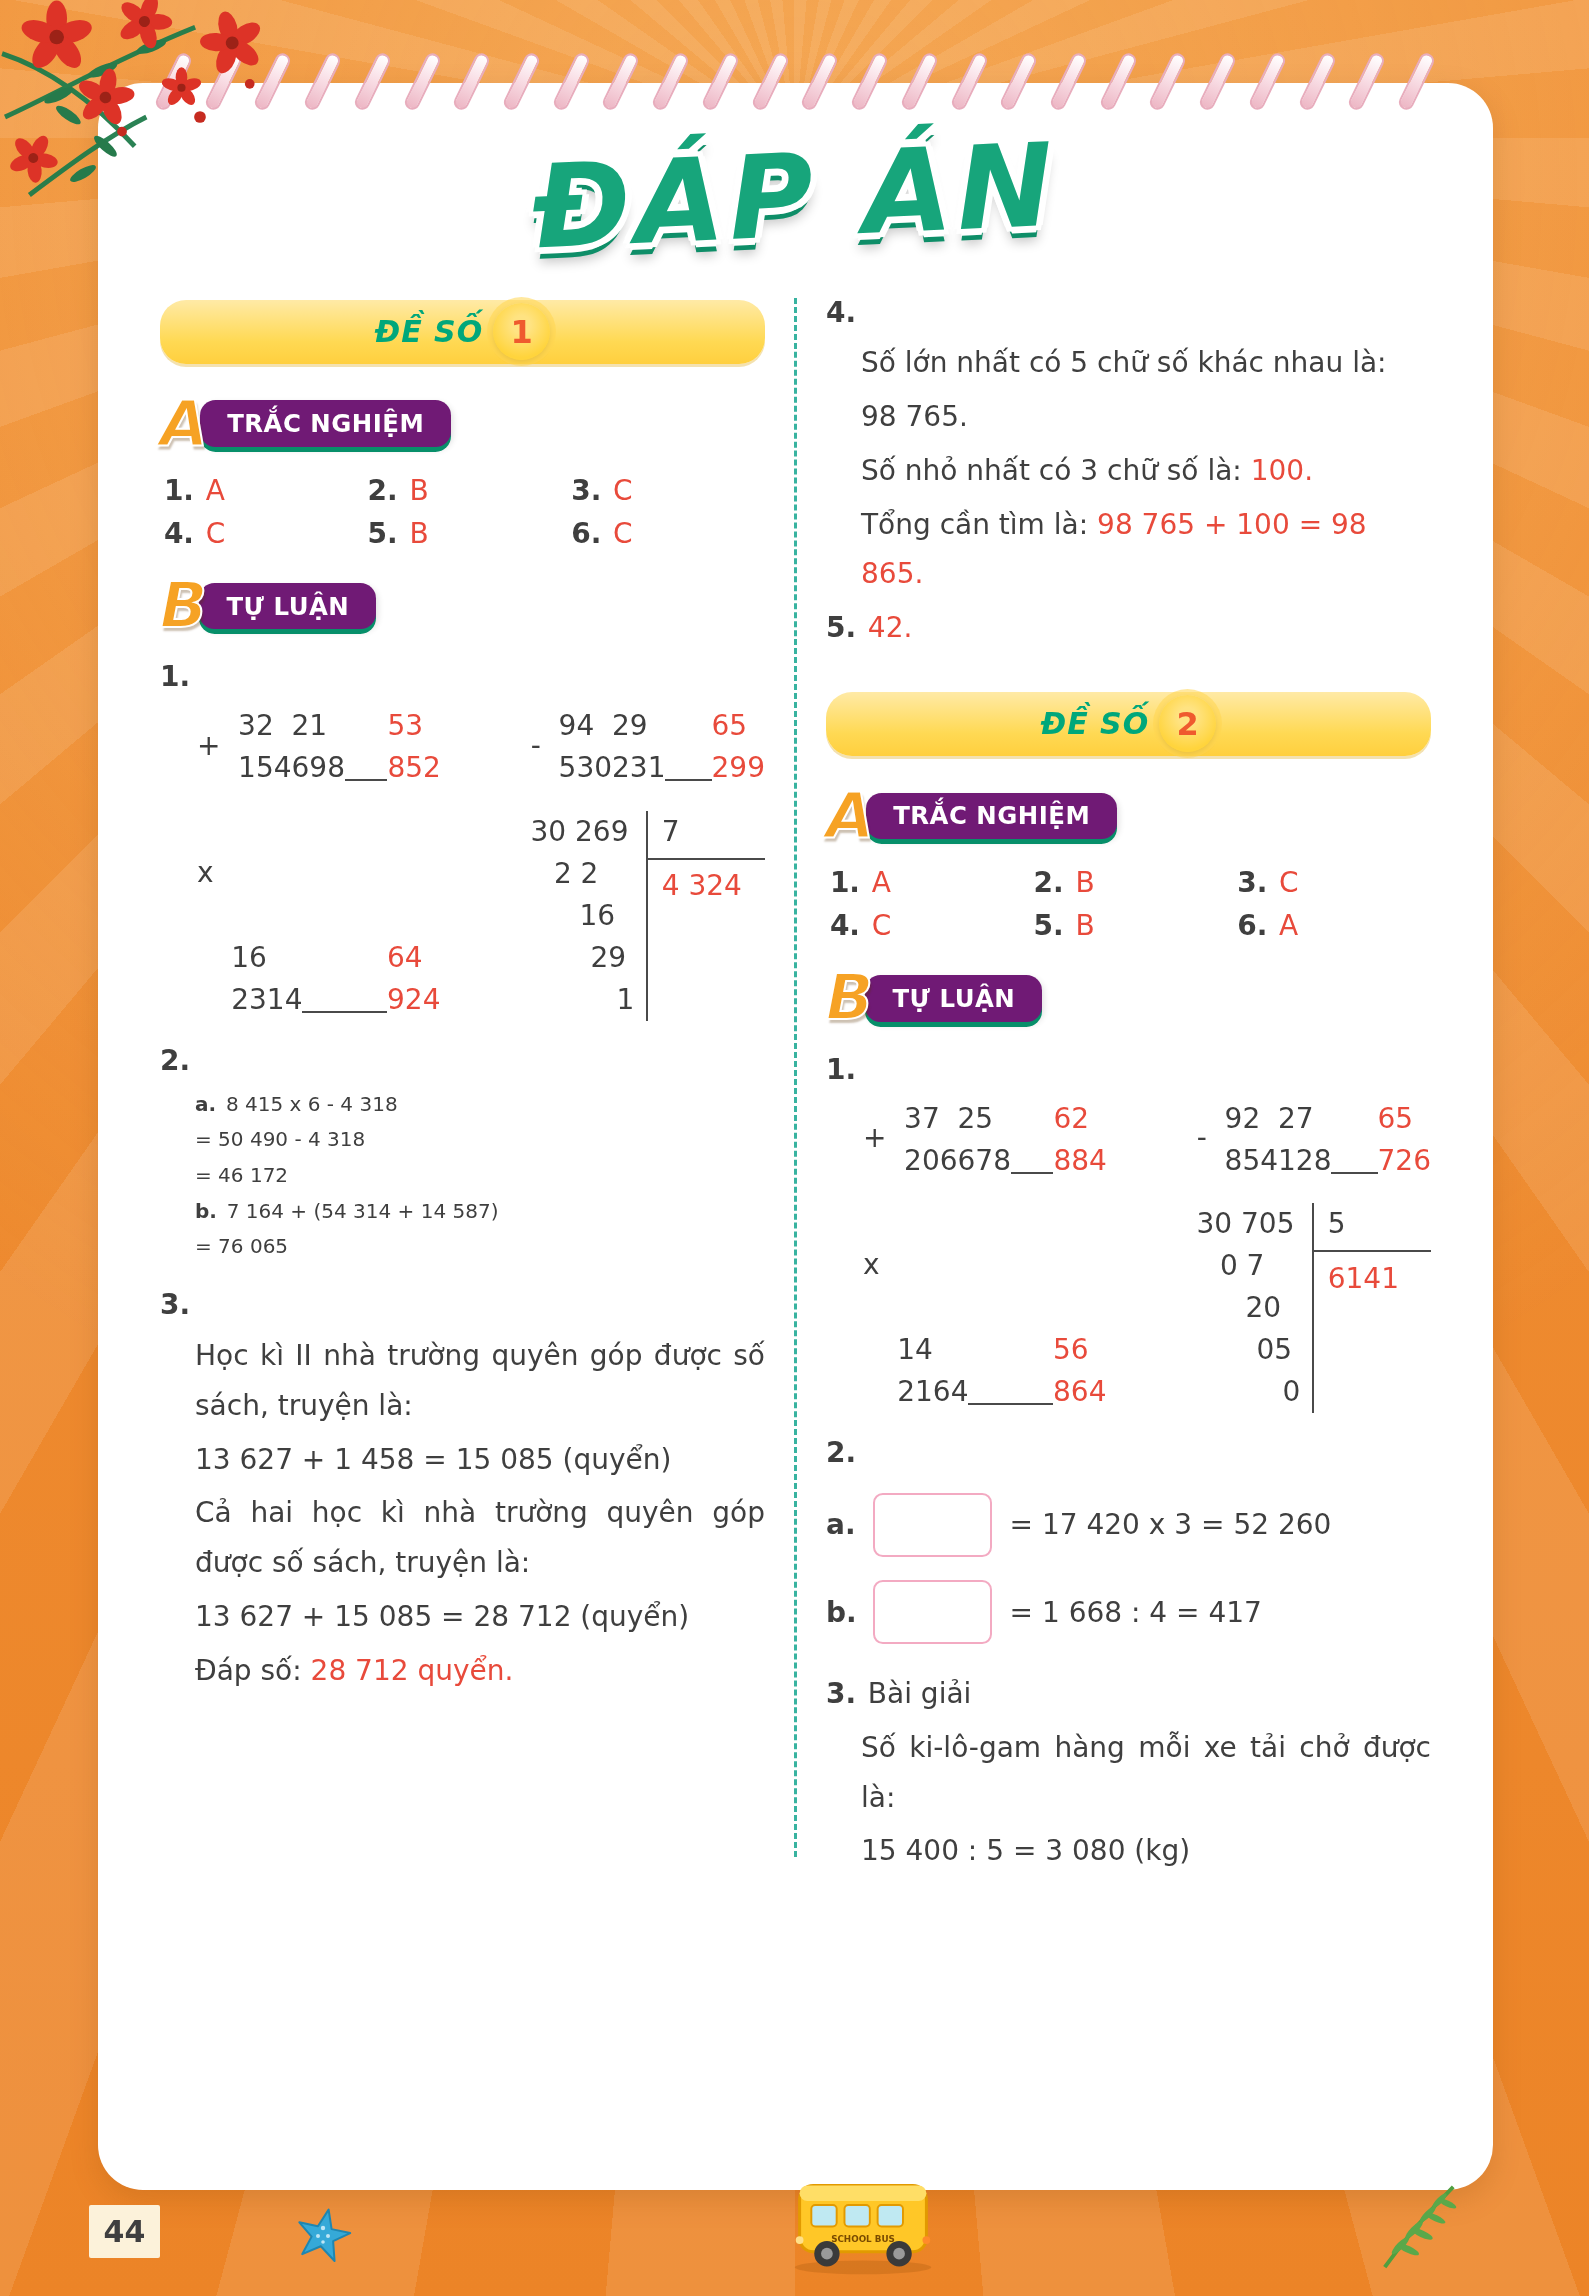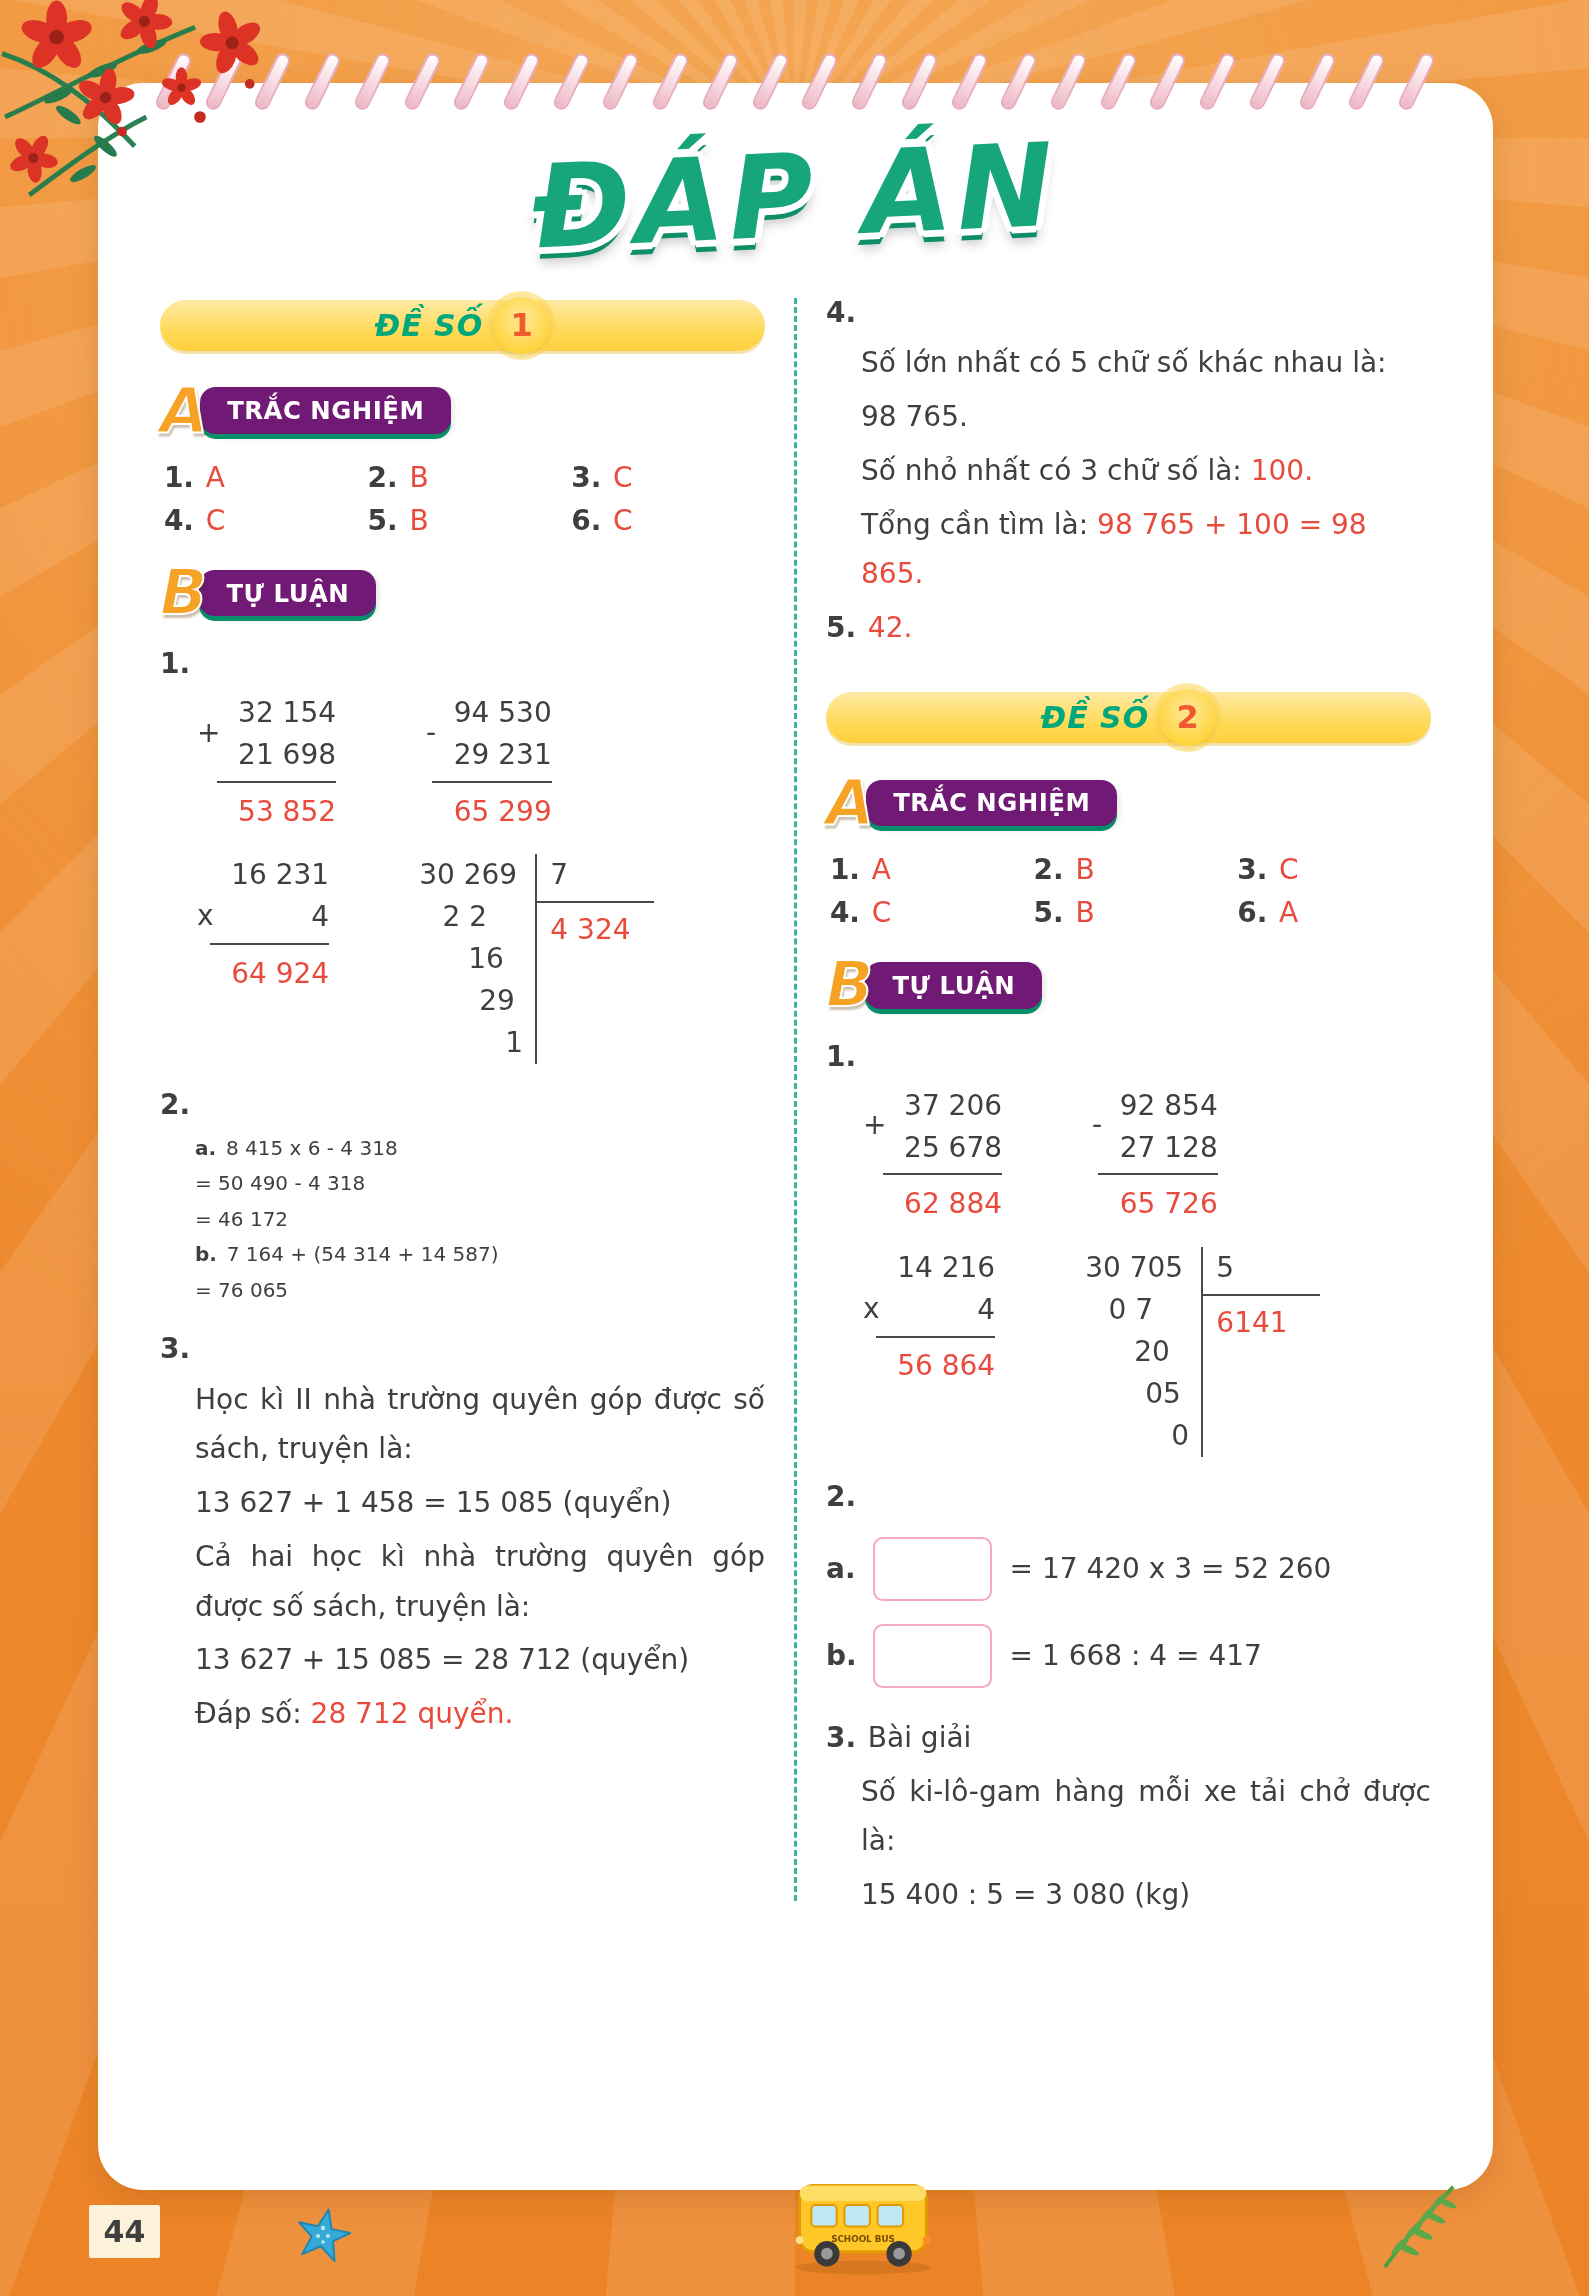--- a/index.html
+++ b/index.html
@@ -30,21 +30,21 @@
     text-shadow:
       -4.9px -4.9px 0 #fff,4.9px -4.9px 0 #fff,-4.9px 4.9px 0 #fff,4.9px 4.9px 0 #fff,
       -6.8px 0 0 #fff,6.8px 0 0 #fff,0 -6.8px 0 #fff,0 6.8px 0 #fff,
       0 11.7px 0 #0e8e68,0 15.6px 11.7px rgba(0,0,0,.22);
   }
   .columns{display:flex;padding:33px 62px 0 62px;box-sizing:border-box;}
   .col{flex:1;min-width:0;}
   .divider{border-left:3.4px dashed #38b3a0;margin:7.8px 29px 23.4px 29px;}
   
   .test-header{
-    height:51px;border-radius:26px;
+    height:64px;border-radius:26px;
     background:linear-gradient(180deg,#ffeaa6 0%,#ffd953 65%,#ffcf3e 100%);
     display:flex;align-items:center;justify-content:center;gap:10px;
     margin:9.8px 0 29px;box-shadow:0 2.9px 0 rgba(222,170,30,.35);
   }
   .test-header.mt{margin-top:39px;}
   .th-label{color:#00a77b;font-weight:bold;font-style:italic;font-size:30px;letter-spacing:1px;}
   .sun-badge{
     width:57px;height:57px;border-radius:50%;flex:0 0 auto;
     background:radial-gradient(circle at 50% 38%,#ffe382 20%,#ffd43c 72%);
     box-shadow:0 0 0 5.9px rgba(255,214,80,.55),0 2px 4.9px rgba(0,0,0,.18);
@@ -69,21 +69,21 @@
     margin:19.5px 0 5.9px;font-size:28px;color:#3f3f3f;padding-left:3.9px;gap:10px;}
   .ans .q{font-weight:bold;margin-right:11.7px;}
   .red{color:#e84a3b;}
   .plabel{font-weight:bold;font-size:28px;color:#3f3f3f;margin:23.4px 0 9.8px;}
   
   .arith-row{display:flex;gap:90px;padding-left:37px;margin:11.7px 0 21.5px;
     font-size:28px;color:#3f3f3f;}
   .varith{display:flex;}
   .varith .op{margin-right:17.6px;margin-top:23.4px;}
   .varith.mul .op{margin-top:45px;}
-  .nums{display:flex;flex-direction:column;align-items:flex-end;line-height:1.5;}
+  .nums{display:flex;flex-direction:row;align-items:flex-end;line-height:1.5;}
   .nums .rule{height:0;border-top:2.4px solid #4a4a4a;width:calc(100% + 21.5px);margin:4.9px 0 7.8px;}
   
   .division{display:flex;line-height:1.5;align-items:stretch;}
   .dleft{display:flex;flex-direction:column;padding-right:11.7px;}
   .dleft span:nth-child(2){padding-left:23.4px;}
   .dleft span:nth-child(3){padding-left:49px;}
   .dleft span:nth-child(4){padding-left:60px;}
   .dleft span:nth-child(5){padding-left:86px;}
   .dright{border-left:2.4px solid #4a4a4a;display:flex;flex-direction:column;min-width:117px;}
   .dright .divisor{border-bottom:2.4px solid #4a4a4a;padding:0 9.8px 4.9px 13.7px;}

